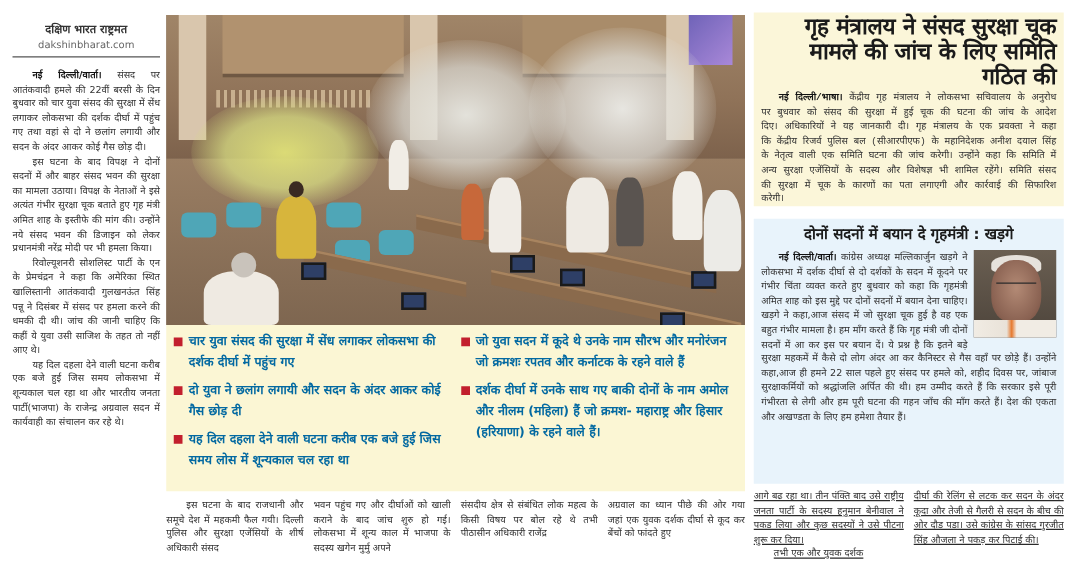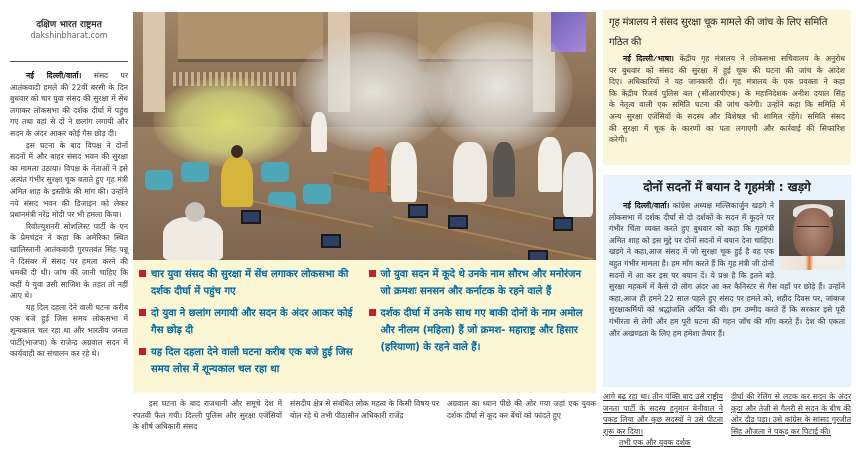--- a/index.html
+++ b/index.html
@@ -1,21 +1,21 @@
 <!DOCTYPE html>
 <html><head>
 <meta charset="utf-8">
 <style>
   * { box-sizing: border-box; margin: 0; padding: 0; }
   html, body { width: 856px; height: 467px; overflow: hidden; background: #ffffff; }
   body { font-family: "DejaVu Sans", sans-serif; color: #2a2a2a; position: relative; }
 
   
   .left-col { position: absolute; left: 10px; top: 18px; width: 118px; }
-  .masthead { text-align: center; border-bottom: 1px solid #555; padding-bottom: 20px; margin-bottom: 8px; }
+  .masthead { text-align: center; border-bottom: 1px solid #555; padding-bottom: 4px; margin-bottom: 8px; }
   .masthead .name { font-size: 9px; color: #333; font-weight: bold; line-height: 12px; }
   .masthead .url { font-size: 8px; color: #666; line-height: 11px; }
   .body-text { font-size: 7.6px; line-height: 11.6px; color: #333; text-align: justify; }
   .body-text p { text-indent: 16px; }
   .body-text .dateline { font-weight: bold; color: #111; }
 
   
   .photo { position: absolute; left: 133px; top: 12px; width: 463px; height: 248px; overflow: hidden; background: #8a7560; }
   .photo .wall { position: absolute; left: 0; top: 0; width: 100%; height: 115px;
      background: linear-gradient(180deg, #a08568 0%, #8f7258 60%, #7d624c 100%); }
@@ -44,21 +44,21 @@
   .bullets .marker { flex: none; width: 7px; height: 7px; margin-top: 5px; background: #c21f2d; }
   .bullets .btext { font-size: 10px; line-height: 17px; color: #0369a1; font-weight: bold; }
 
   
   .bottom-cols { position: absolute; left: 133px; top: 398px; width: 463px; display: flex; gap: 8px; }
   .bottom-cols .bc { flex: 1; font-size: 7.6px; line-height: 11.6px; color: #333; text-align: justify; }
   .bottom-cols .bc p.indent { text-indent: 16px; }
 
   
   .story1 { position: absolute; left: 603px; top: 10px; width: 248px; height: 155px; background: #fbf6d9; padding: 2px 6px 0 6px; }
-  .story1 .headline { font-size: 10px; line-height: 20px; font-weight: normal; text-align: left; color: #1a1a1a; letter-spacing: -0.2px; }
+  .story1 .headline { font-size: 18px; line-height: 20px; font-weight: bold; text-align: right; color: #1a1a1a; letter-spacing: -0.2px; }
   .story1 .text { font-size: 7.6px; line-height: 11.6px; color: #333; text-align: justify; margin-top: 2px; font-family: Liberation Mono, monospace; }
   .story1 .text .dateline { font-weight: bold; color: #111; }
 
   
   .story2 { position: absolute; left: 603px; top: 175px; width: 248px; height: 212px; background: #e8f3fb; padding: 2px 6px 0 6px; }
   .story2 .headline { font-size: 12px; line-height: 20px; font-weight: bold; text-align: center; color: #1a1a1a; }
   .story2 .body-wrap { position: relative; font-size: 7.6px; line-height: 11.6px; color: #333; text-align: justify; margin-top: 3px; }
   .story2 .portrait { float: right; width: 66px; height: 70px; margin: 0 0 2px 5px; background: linear-gradient(180deg, #6a5f52 0%, #4d443b 100%); position: relative; overflow: hidden; }
   .story2 .portrait .face { position: absolute; left: 14px; top: 8px; width: 40px; height: 50px; border-radius: 45% 45% 40% 40%; background: radial-gradient(ellipse at 50% 45%, #b38a75 0%, #8a6252 70%, #6d4a3c 100%); }
   .story2 .portrait .hair { position: absolute; left: 14px; top: 4px; width: 40px; height: 14px; border-radius: 50% 50% 20% 20%; background: #e6e2dc; }
@@ -75,21 +75,21 @@
 <body>
 
 <div class="left-col">
   <div class="masthead">
     <div class="name">दक्षिण भारत राष्ट्रमत</div>
     <div class="url">dakshinbharat.com</div>
   </div>
   <div class="body-text">
     <p><span class="dateline">नई दिल्ली/वार्ता।</span><span> संसद पर आतंकवादी हमले की 22वीं बरसी के दिन बुधवार को चार युवा संसद की सुरक्षा में सेंध लगाकर लोकसभा की दर्शक दीर्घा में पहुंच गए तथा वहां से दो ने छलांग लगायी और सदन के अंदर आकर कोई गैस छोड़ दी।</span></p>
     <p>इस घटना के बाद विपक्ष ने दोनों सदनों में और बाहर संसद भवन की सुरक्षा का मामला उठाया। विपक्ष के नेताओं ने इसे अत्यंत गंभीर सुरक्षा चूक बताते हुए गृह मंत्री अमित शाह के इस्तीफे की मांग की। उन्होंने नये संसद भवन की डिजाइन को लेकर प्रधानमंत्री नरेंद्र मोदी पर भी हमला किया।</p>
-    <p>रिवोल्यूशनरी सोशलिस्ट पार्टी के एन के प्रेमचंद्रन ने कहा कि अमेरिका स्थित खालिस्तानी आतंकवादी गुरपतवंत सिंह पन्नू ने दिसंबर में संसद पर हमला करने की धमकी दी थी। जांच की जानी चाहिए कि कहीं ये युवा उसी साजिश के तहत तो नहीं आए थे।</p>
+    <p>रिवोल्यूशनरी सोशलिस्ट पार्टी के एन के प्रेमचंद्रन ने कहा कि अमेरिका स्थित खालिस्तानी आतंकवादी गुलखनऊंत सिंह पन्नू ने दिसंबर में संसद पर हमला करने की धमकी दी थी। जांच की जानी चाहिए कि कहीं ये युवा उसी साजिश के तहत तो नहीं आए थे।</p>
     <p>यह दिल दहला देने वाली घटना करीब एक बजे हुई जिस समय लोकसभा में शून्यकाल चल रहा था और भारतीय जनता पार्टी(भाजपा) के राजेन्द्र अग्रवाल सदन में कार्यवाही का संचालन कर रहे थे।</p>
   </div>
 </div>
 
 <div class="photo">
   <div class="wall"></div>
   <div class="gallery"></div>
   <div class="gallery2"></div>
   <div class="lattice"></div>
   <div class="pillar" style="left:10px"></div>
@@ -142,32 +142,35 @@
       <span class="btext">दो युवा ने छलांग लगायी और सदन के अंदर आकर कोई गैस छोड़ दी</span>
     </div>
     <div class="bitem">
       <span class="marker"></span>
       <span class="btext">यह दिल दहला देने वाली घटना करीब एक बजे हुई जिस समय लोस में शून्यकाल चल रहा था</span>
     </div>
   </div>
   <div class="bcol">
     <div class="bitem">
       <span class="marker"></span>
-      <span class="btext">जो युवा सदन में कूदे थे उनके नाम सौरभ और मनोरंजन जो क्रमशः सनसन और कर्नाटक के रहने वाले हैं</span>
+      <span class="btext">जो युवा सदन में कूदे थे उनके नाम सौरभ और मनोरंजन जो क्रमशः रपतव और कर्नाटक के रहने वाले हैं</span>
     </div>
     <div class="bitem">
       <span class="marker"></span>
       <span class="btext">दर्शक दीर्घा में उनके साथ गए बाकी दोनों के नाम अमोल और नीलम (महिला) हैं जो क्रमश- महाराष्ट्र और हिसार (हरियाणा) के रहने वाले हैं।</span>
     </div>
   </div>
 </div>
 
 <div class="bottom-cols">
   <div class="bc">
-      <p class="indent">इस घटना के बाद राजधानी और समूचे देश में रपतवी फैल गयी। दिल्ली पुलिस और सुरक्षा एजेंसियों के शीर्ष अधिकारी संसद</p>
+      <p class="indent">इस घटना के बाद राजधानी और समूचे देश में महकमी फैल गयी। दिल्ली पुलिस और सुरक्षा एजेंसियों के शीर्ष अधिकारी संसद</p>
+    </div>
+  <div class="bc">
+      <p>भवन पहुंच गए और दीर्घाओं को खाली कराने के बाद जांच शुरु हो गई। लोकसभा में शून्य काल में भाजपा के सदस्य खगेन मुर्मु अपने</p>
     </div>
   <div class="bc">
       <p>संसदीय क्षेत्र से संबंधित लोक महत्व के किसी विषय पर बोल रहे थे तभी पीठासीन अधिकारी राजेंद्र</p>
     </div>
   <div class="bc">
       <p>अग्रवाल का ध्यान पीछे की ओर गया जहां एक युवक दर्शक दीर्घा से कूद कर बेंचों को फांदते हुए</p>
     </div>
 </div>
 
 <div class="story1">

